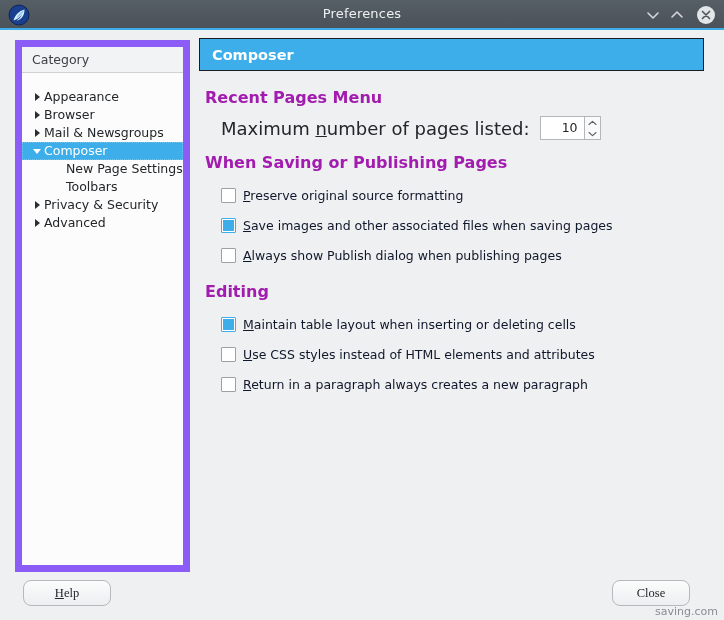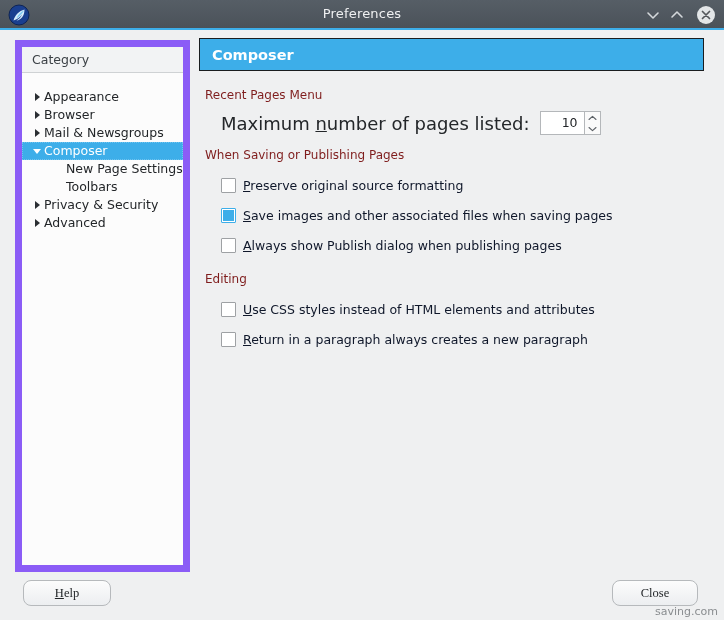--- a/index.html
+++ b/index.html
@@ -118,23 +118,23 @@
     font-size: 14.5px;
     font-weight: bold;
   }
 
   #panel-body {
     position: absolute; left: 199px; top: 80px;
     width: 505px; height: 480px;
   }
   .group { margin-bottom: 4px; }
   .group-title {
-    font-weight: normal;
-    font-size: 12px;
-    color: #7f1d1d;
+    font-weight: bold;
+    font-size: 16px;
+    color: #a21caf;
     margin: 12px 0 8px 6px;
   }
   .group:first-child .group-title { margin-top: 8px; }
 
   .field-row {
     display: flex;
     align-items: center;
     margin-left: 22px;
     height: 26px;
   }
@@ -214,21 +214,21 @@
     border-radius: 8px;
     font-size: 12.5px;
     color: #232629;
     display: flex;
     align-items: center;
     justify-content: center;
     cursor: pointer;
     font-family: Liberation Serif, serif;
   }
   #btn-help { left: 23px; top: 580px; width: 88px; }
-  #btn-closebtn { left: 612px; top: 580px; width: 86px; text-align: center; }
+  #btn-closebtn { left: 612px; top: 580px; width: 78px; text-align: center; }
 
   #watermark {
     position: absolute;
     right: 6px; bottom: 2px;
     font-size: 11px;
     color: #8a8d90;
     font-family: "DejaVu Sans", sans-serif;
   }
 </style>
 </head>
@@ -347,20 +347,24 @@
         <span class="check-label"><span class="ak">S</span><span>ave images and other associated files when saving pages</span></span>
       </div>
       <div class="check-row">
         <span class="cbox"></span>
         <span class="check-label"><span class="ak">A</span><span>lways show Publish dialog when publishing pages</span></span>
       </div>
     </div>
     <div class="group">
       <div class="group-title">Editing</div>
       <div class="check-row">
+        <span class="cbox checked"></span>
+        <span class="check-label"><span class="ak">M</span><span>aintain table layout when inserting or deleting cells</span></span>
+      </div>
+      <div class="check-row">
         <span class="cbox"></span>
         <span class="check-label"><span class="ak">U</span><span>se CSS styles instead of HTML elements and attributes</span></span>
       </div>
       <div class="check-row">
         <span class="cbox"></span>
         <span class="check-label"><span class="ak">R</span><span>eturn in a paragraph always creates a new paragraph</span></span>
       </div>
     </div>
   </div>
 

